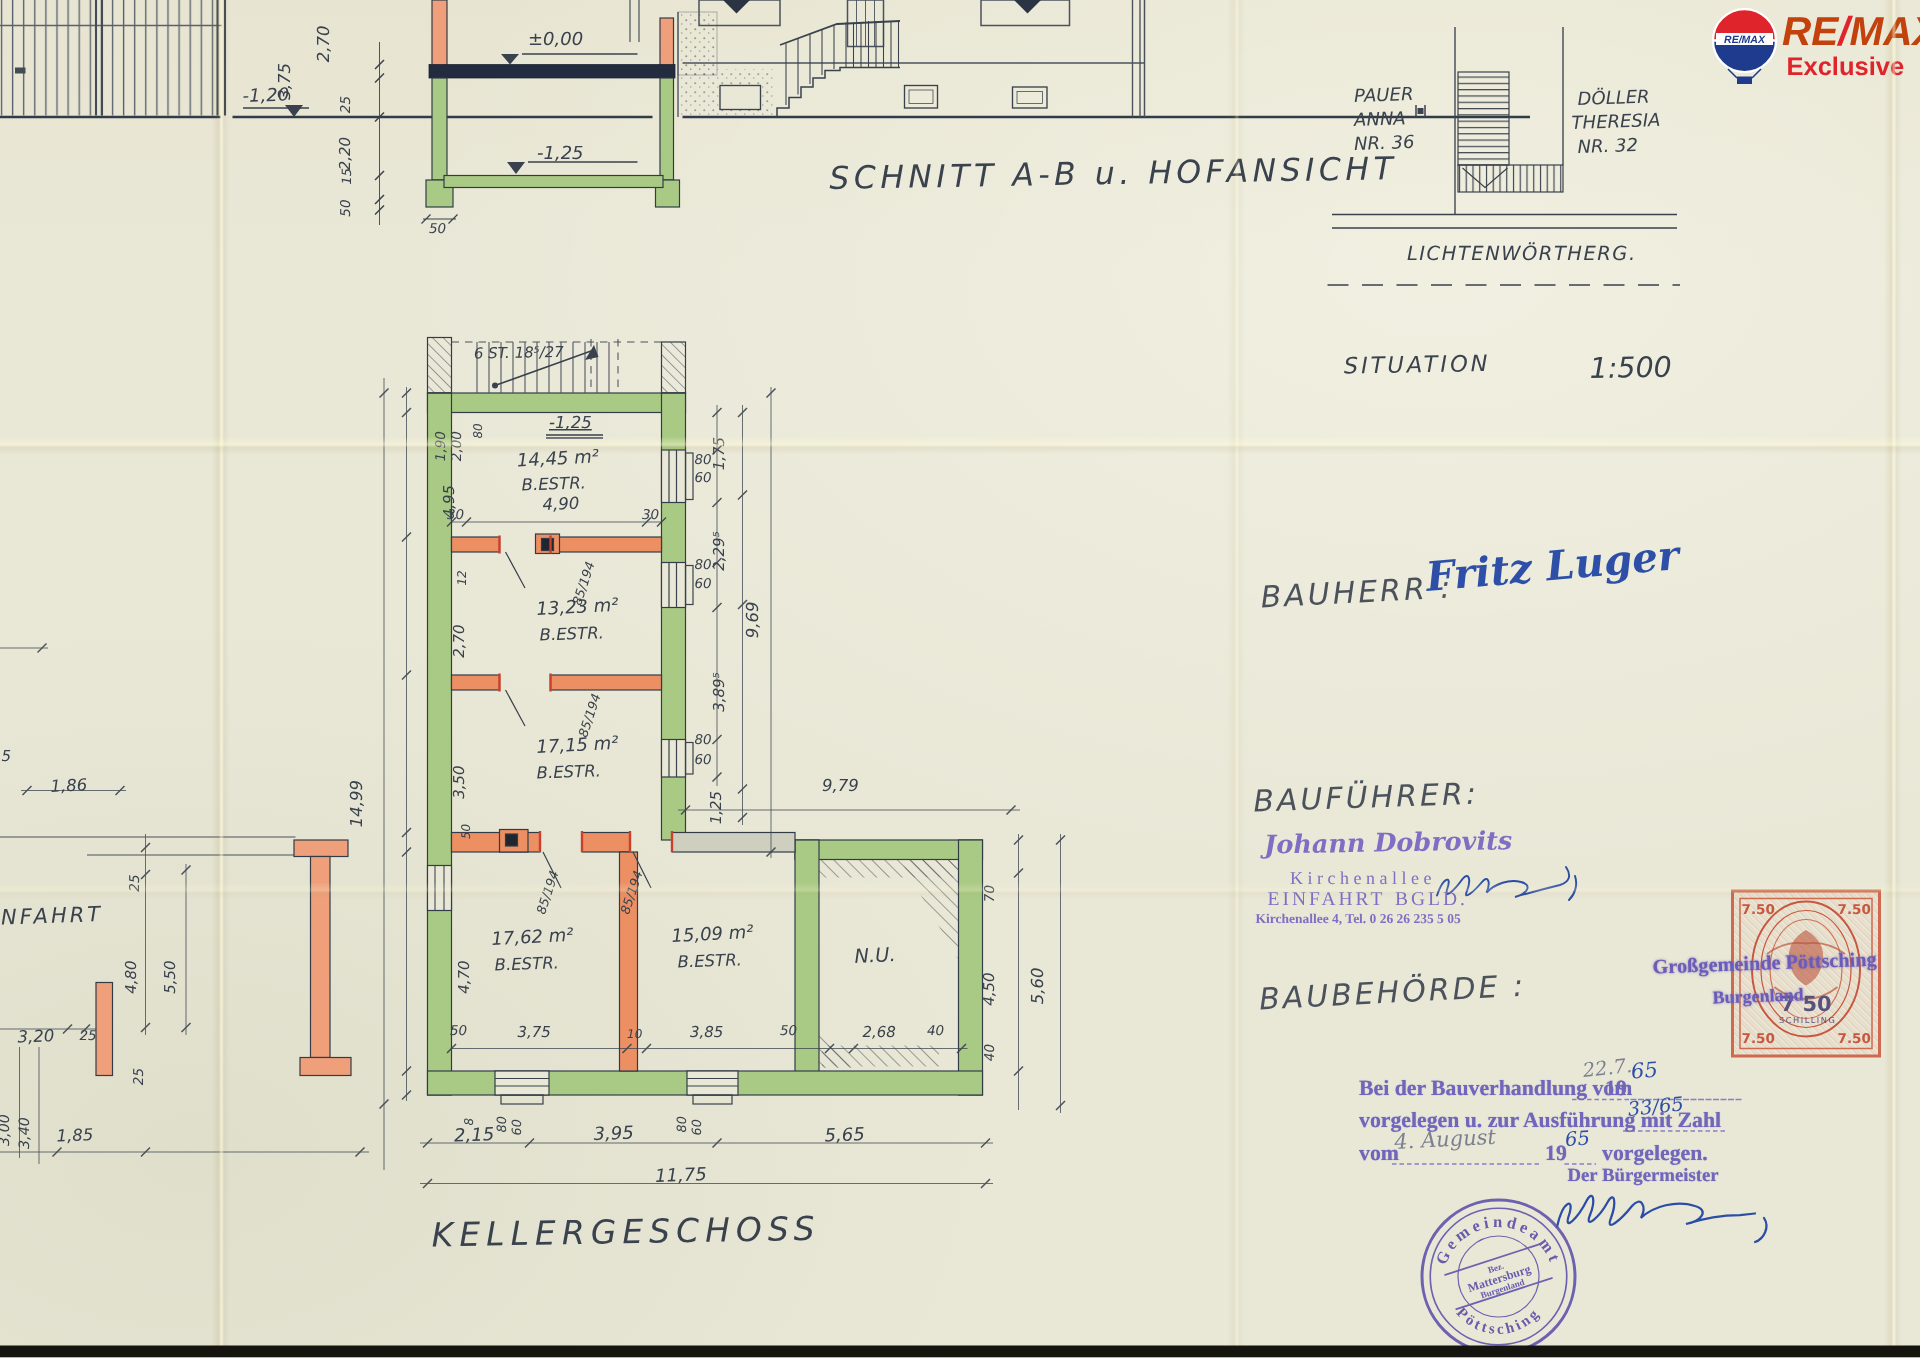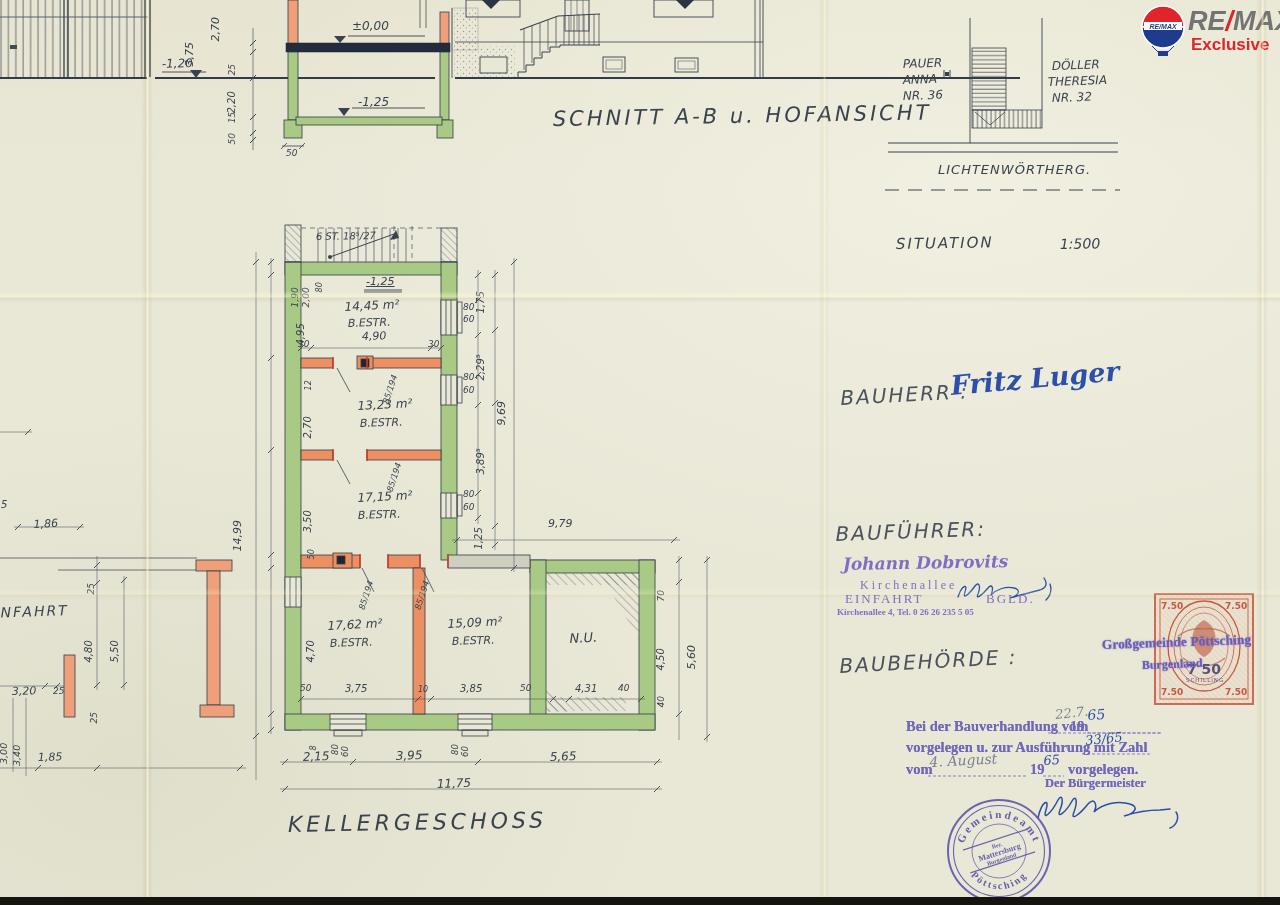--- a/index.html
+++ b/index.html
@@ -22,21 +22,21 @@
   .pencil{color:#4b525b;font-style:italic;font-family:"DejaVu Sans",sans-serif;}
   .form{color:#7066bc;font-family:"Liberation Serif",serif;text-shadow:0 0 .6px rgba(112,102,188,.8);}
   .stamp{color:#7e6fc4;font-family:"Liberation Serif",serif;}
   .stampB{color:#6a5cb8;font-family:"Liberation Serif",serif;text-shadow:0 0 1.6px rgba(106,92,184,.85);}
   .blue{color:#2d4fa8;}
   .gray{color:#7b8191;}
   
   #remax{position:absolute;left:1138px;top:4px;width:142px;height:52px;}
   #remax .word{position:absolute;left:50px;top:2px;font-weight:bold;font-style:italic;
      font-size:27px;letter-spacing:0px;font-family:"Liberation Sans",sans-serif;}
-  #remax .word .b{color:#737373}
+  #remax .word .b{color:#c2410c}
   #remax .word .r{color:#e0242b}
   #remax .sub{position:absolute;left:53px;top:31px;font-size:17px;color:#e0242b;
      font-family:"Liberation Sans",sans-serif;font-weight:600;}
 </style>
 </head>
 <body>
 
 <div id="page">
   <div id="paper-tone"></div>
 
@@ -335,21 +335,21 @@
       <span class="ann ink" style="left: 1px; top: 138px; font-size: 8px; transform: rotate(-90deg);">25</span>
       <span class="ann ink" style="left: 553px; top: 108px; font-size: 21px; transform: rotate(-1deg); letter-spacing: 3px;">SCHNITT A-B u. HOFANSICHT</span>
       <span class="ann ink" style="left: 903px; top: 58px; font-size: 12px; transform: rotate(-2deg);">PAUER</span>
       <span class="ann ink" style="left: 903px; top: 74px; font-size: 12px; transform: rotate(-2deg);">ANNA</span>
       <span class="ann ink" style="left: 903px; top: 90px; font-size: 12px; transform: rotate(-2deg);">NR. 36</span>
       <span class="ann ink" style="left: 1052px; top: 60px; font-size: 12px; transform: rotate(-2deg);">DÖLLER</span>
       <span class="ann ink" style="left: 1048px; top: 76px; font-size: 12px; transform: rotate(-2deg);">THERESIA</span>
       <span class="ann ink" style="left: 1052px; top: 92px; font-size: 12px; transform: rotate(-2deg);">NR. 32</span>
       <span class="ann ink" style="left: 938px; top: 163px; font-size: 13px; letter-spacing: 1px;">LICHTENWÖRTHERG.</span>
       <span class="ann ink" style="left: 896px; top: 237px; font-size: 15px; transform: rotate(-1deg); letter-spacing: 2px;">SITUATION</span>
-      <span class="ann ink" style="left: 1060px; top: 237px; font-size: 14px; transform: rotate(-1deg); font-style: italic;">1:500</span>
+      <span class="ann ink" style="left: 1060px; top: 237px; font-size: 19px; transform: rotate(-1deg); font-style: italic;">1:500</span>
       <span class="ann ink" style="left: 316px; top: 232px; font-size: 10px; transform: rotate(-1deg);">6 ST. 18⁵/27</span>
       <span class="ann ink" style="left: 366px; top: 276px; font-size: 11px; text-decoration: underline;">-1,25</span>
       <span class="ann ink" style="left: 345px; top: 301px; font-size: 12px; transform: rotate(-3deg);">14,45 m²</span>
       <span class="ann ink" style="left: 348px; top: 318px; font-size: 11px; transform: rotate(-2deg);">B.ESTR.</span>
       <span class="ann ink" style="left: 362px; top: 331px; font-size: 11px; transform: rotate(-2deg);">4,90</span>
       <span class="ann ink" style="left: 298px; top: 340px; font-size: 9px;">30</span>
       <span class="ann ink" style="left: 428px; top: 340px; font-size: 9px;">30</span>
       <span class="ann ink" style="left: 300px; top: 298px; font-size: 9px; transform: rotate(-90deg);">1,90</span>
       <span class="ann ink" style="left: 311px; top: 298px; font-size: 9px; transform: rotate(-90deg);">2,00</span>
       <span class="ann ink" style="left: 324px; top: 284px; font-size: 8px; transform: rotate(-90deg);">80</span>
@@ -381,21 +381,21 @@
       <span class="ann ink" style="left: 486px; top: 303px; font-size: 10px; transform: rotate(-90deg);">1,75</span>
       <span class="ann ink" style="left: 486px; top: 370px; font-size: 10px; transform: rotate(-90deg);">2,29⁵</span>
       <span class="ann ink" style="left: 508px; top: 414px; font-size: 11px; transform: rotate(-90deg);">9,69</span>
       <span class="ann ink" style="left: 486px; top: 464px; font-size: 10px; transform: rotate(-90deg);">3,89⁵</span>
       <span class="ann ink" style="left: 484px; top: 539px; font-size: 10px; transform: rotate(-90deg);">1,25</span>
       <span class="ann ink" style="left: 548px; top: 518px; font-size: 11px;">9,79</span>
       <span class="ann ink" style="left: 666px; top: 592px; font-size: 9px; transform: rotate(-90deg);">70</span>
       <span class="ann ink" style="left: 666px; top: 660px; font-size: 10px; transform: rotate(-90deg);">4,50</span>
       <span class="ann ink" style="left: 666px; top: 698px; font-size: 9px; transform: rotate(-90deg);">40</span>
       <span class="ann ink" style="left: 698px; top: 658px; font-size: 11px; transform: rotate(-90deg);">5,60</span>
-      <span class="ann ink" style="left: 575px; top: 684px; font-size: 10px;">4,31</span>
+      <span class="ann ink" style="left: 575px; top: 684px; font-size: 10px;">2,68</span>
       <span class="ann ink" style="left: 618px; top: 684px; font-size: 9px;">40</span>
       <span class="ann ink" style="left: 520px; top: 684px; font-size: 9px;">50</span>
       <span class="ann ink" style="left: 300px; top: 684px; font-size: 9px;">50</span>
       <span class="ann ink" style="left: 345px; top: 684px; font-size: 10px;">3,75</span>
       <span class="ann ink" style="left: 418px; top: 686px; font-size: 8px;">10</span>
       <span class="ann ink" style="left: 460px; top: 684px; font-size: 10px;">3,85</span>
       <span class="ann ink" style="left: 318px; top: 742px; font-size: 8px; transform: rotate(-90deg);">8</span>
       <span class="ann ink" style="left: 340px; top: 746px; font-size: 8.5px; transform: rotate(-90deg);">80</span>
       <span class="ann ink" style="left: 350px; top: 748px; font-size: 8.5px; transform: rotate(-90deg);">60</span>
       <span class="ann ink" style="left: 460px; top: 746px; font-size: 8.5px; transform: rotate(-90deg);">80</span>
@@ -417,21 +417,21 @@
       <span class="ann ink" style="left: 22px; top: 756px; font-size: 9.5px; transform: rotate(-90deg);">3,40</span>
       <span class="ann ink" style="left: 38px; top: 752px; font-size: 11px; transform: rotate(-2deg);">1,85</span>
       <span class="ann ink" style="left: -16px; top: 606px; font-size: 14px; transform: rotate(-2deg); letter-spacing: 2px;">EINFAHRT</span>
       <span class="ann ink" style="left: 1px; top: 500px; font-size: 10px;">5</span>
       <span class="ann pencil" style="left: 841px; top: 388px; font-size: 20px; transform: rotate(-3deg); letter-spacing: 2px;">BAUHERR :</span>
       <span class="ann blue" style="left: 952px; top: 372px; font-size: 27px; transform: rotate(-5deg); font-weight: bold; font-family: &quot;DejaVu Serif&quot;, serif; font-style: italic;">Fritz Luger</span>
       <span class="ann pencil" style="left: 836px; top: 524px; font-size: 20px; transform: rotate(-2deg); letter-spacing: 2px;">BAUFÜHRER:</span>
       <span class="ann stamp" style="left: 843px; top: 556px; font-size: 17px; transform: rotate(-1deg); font-weight: bold; font-family: &quot;DejaVu Serif&quot;, serif; font-style: italic;">Johann Dobrovits</span>
       <span class="ann stamp" style="left: 860px; top: 579px; font-size: 12px; letter-spacing: 3px;">Kirchenallee</span>
       <span class="ann stamp" style="left: 845px; top: 592px; font-size: 13px; letter-spacing: 2px;">EINFAHRT</span>
-      <span class="ann stamp" style="left: 986px; top: 592px; font-size: 13px; letter-spacing: 2px;">BGLD.</span>
+      <span class="ann stamp" style="left: 930px; top: 592px; font-size: 13px; letter-spacing: 2px;">BGLD.</span>
       <span class="ann stamp" style="left: 837px; top: 608px; font-size: 9px; font-weight: bold;">Kirchenallee 4,   Tel. 0 26 26 235 5 05</span>
       <span class="ann pencil" style="left: 840px; top: 656px; font-size: 20px; transform: rotate(-3deg); letter-spacing: 2px;">BAUBEHÖRDE :</span>
       <span class="ann stampB" style="left: 1102px; top: 638px; font-size: 13.5px; transform: rotate(-2deg); font-weight: bold;">Großgemeinde Pöttsching</span>
       <span class="ann stampB" style="left: 1142px; top: 659px; font-size: 12px; transform: rotate(-2deg); font-weight: bold;">Burgenland</span>
       <span class="ann form" style="left: 906px; top: 719px; font-size: 14.5px; font-weight: bold;">Bei der Bauverhandlung vom</span>
       <span class="ann form" style="left: 1070px; top: 719px; font-size: 14.5px; font-weight: bold;">19</span>
       <span class="ann form" style="left: 906px; top: 740px; font-size: 14.5px; font-weight: bold;">vorgelegen u. zur Ausführung mit Zahl</span>
       <span class="ann form" style="left: 906px; top: 762px; font-size: 14.5px; font-weight: bold;">vom</span>
       <span class="ann form" style="left: 1030px; top: 762px; font-size: 14.5px; font-weight: bold;">19</span>
       <span class="ann form" style="left: 1068px; top: 762px; font-size: 14.5px; font-weight: bold;">vorgelegen.</span>

